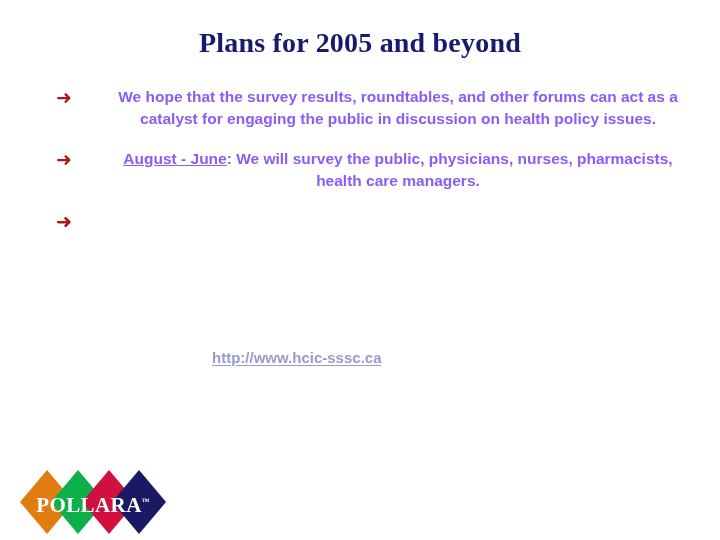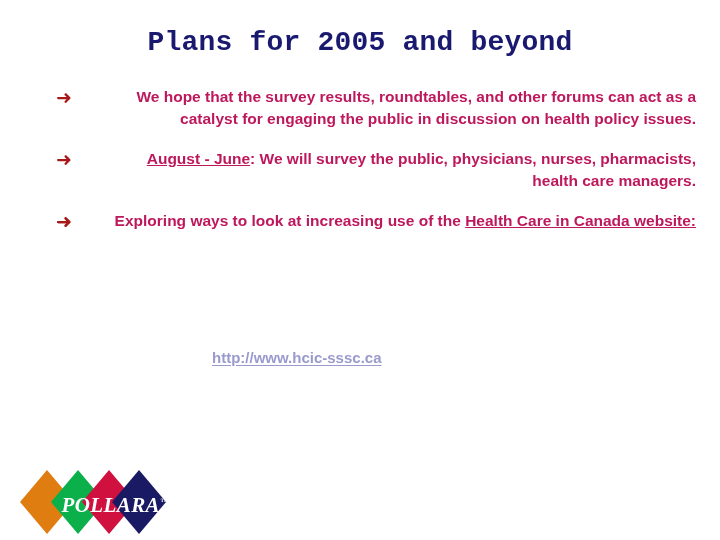--- a/index.html
+++ b/index.html
@@ -21,21 +21,21 @@
     background: #ffffff;
   }
 
   
   .slide-title {
     position: absolute;
     left: 0;
     right: 0;
     top: 26px;
     text-align: center;
-    font-family: Liberation Mono, monospace;
+    font-family: Liberation Serif, serif;
     font-weight: bold;
     font-size: 28px;
     line-height: 34px;
     letter-spacing: 0.2px;
     color: #191970;
     white-space: nowrap;
   }
 
   
   .bullet-list {
@@ -62,22 +62,22 @@
     color: #A81818;
     font-family: "DejaVu Sans", sans-serif;
     font-weight: bold;
   }
 
   .bullet-text {
     font-family: "Liberation Sans", sans-serif;
     font-weight: bold;
     font-size: 15.5px;
     line-height: 21.5px;
-    color: #be185d;
-    text-align: right;
+    color: #8b5cf6;
+    text-align: center;
   }
 
   .u {
     text-decoration: underline;
     text-underline-offset: 1px;
   }
 
   
   .url-line {
     position: absolute;
@@ -113,29 +113,28 @@
     top: 0;
     width: 150px;
     height: 68px;
     pointer-events: none;
   }
   .logo-text {
     position: absolute;
     left: 0;
     top: 22px;
     width: 150px;
-    text-align: right;
+    text-align: center;
     font-family: "Liberation Serif", "DejaVu Serif", serif;
     font-weight: bold;
     font-size: 21px;
     line-height: 24px;
     color: #ffffff;
     letter-spacing: 0.4px;
     white-space: nowrap;
-    font-style: italic;
   }
   .logo-tm {
     font-size: 8px;
     vertical-align: super;
     letter-spacing: 0;
   }
 </style>
 </head>
 <body>
 
@@ -158,23 +157,20 @@
         <span class="u">August - June</span><span>: We will survey the public, physicians, nurses, pharmacists, health care managers.</span>
       </div>
     </div>
 
     <div class="bullet-item">
       <span class="bullet-marker">➜</span>
     </div>
 
     <div class="bullet-item">
       <span class="bullet-marker">➜</span>
-      <div class="bullet-text">
-        <span>Exploring ways to look at increasing use of the </span><span class="u">Health Care in Canada website:</span>
-      </div>
     </div>
 
   </div>
 
   <div class="url-line">
     <span class="url-link">http://www.hcic-sssc.ca</span>
   </div>
 
   <div class="logo">
     <svg width="150" height="68" viewBox="0 0 150 68">

